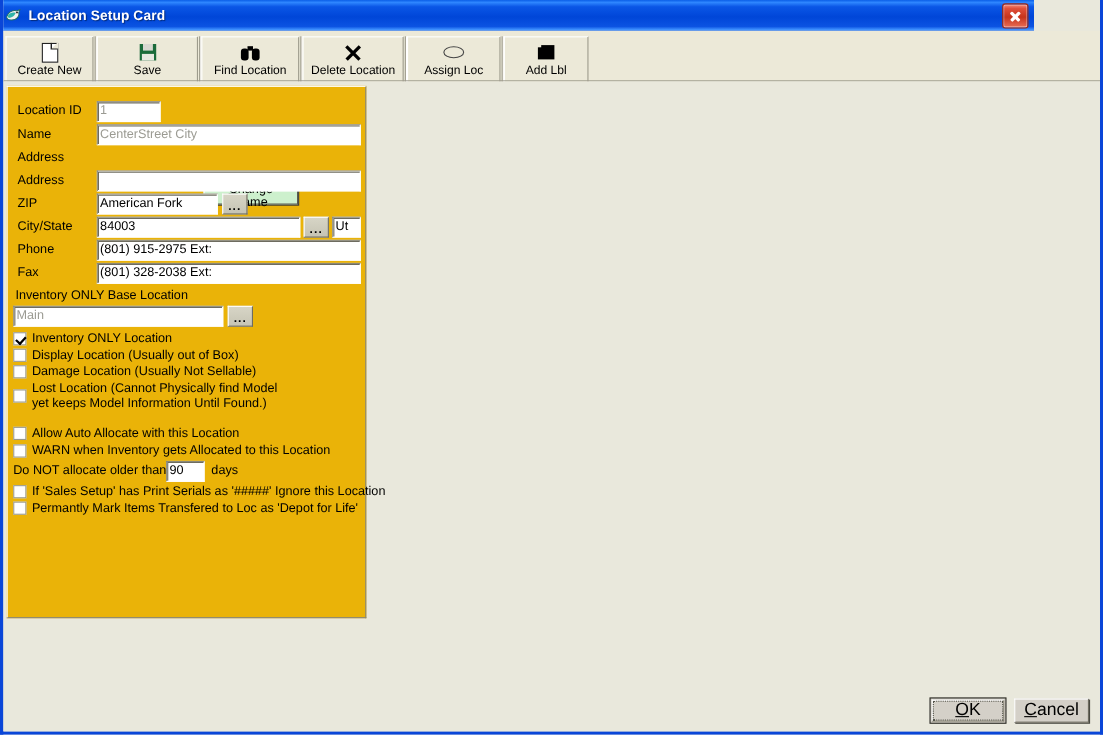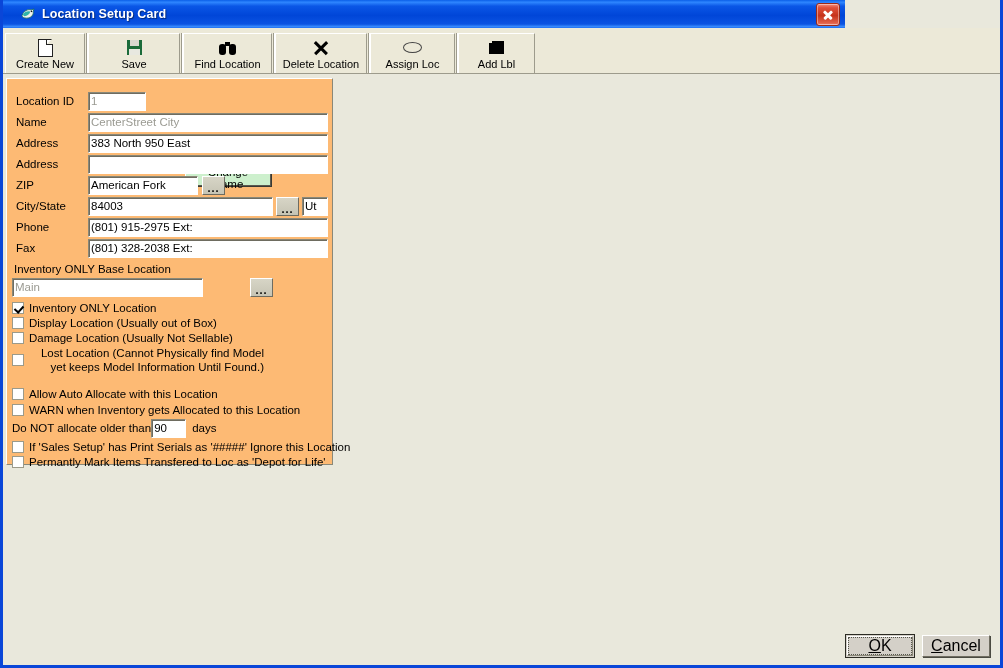--- a/index.html
+++ b/index.html
@@ -24,29 +24,29 @@
     border-right: 3px solid #0a46d8;
     border-bottom: 3px solid #0a46d8;
     overflow: hidden;
   }
 
   
   .titlebar {
     position: absolute;
     left: -3px;
     top: 0;
-    width: 845px;
+    width: 940px;
     height: 28px;
     background: linear-gradient(to bottom,
         #0a5fe8 0%, #2e86ff 8%, #0a56e6 22%,
         #0046d8 55%, #0b53e2 86%, #3d90ff 96%, #1464f0 100%);
     display: flex;
     align-items: center;
     box-sizing: border-box;
-    padding-left: 20px;
+    padding-left: 4px;
   }
   .title-icon {
     width: 18px;
     height: 18px;
     margin-right: 4px;
     flex: 0 0 auto;
     position: relative;
   }
   .title-text {
     color: #ffffff;
@@ -149,22 +149,22 @@
     height: 591px;
     background: #e9e8dc;
   }
 
   
   .panel {
     position: absolute;
     left: 3px;
     top: 4px;
     width: 327px;
-    height: 387px;
-    background: #fdba74;
+    height: 484px;
+    background: #eab308;
     border: 1px solid #ffffff;
     border-right-color: #8a8878;
     border-bottom-color: #8a8878;
     box-sizing: border-box;
   }
 
   .row {
     position: absolute;
     display: flex;
     align-items: center;
@@ -489,21 +489,20 @@
         <u>C</u><span>hange Name</span>
       </div>
 
       <div class="row" style="left:9px; top:34px;">
         <div class="lbl" style="width:72px">Name</div>
         <div class="tin gray" style="width:240px">CenterStreet City</div>
       </div>
 
       <div class="row" style="left:9px; top:55px;">
         <div class="lbl" style="width:72px">Address</div>
-        <div class="tin" style="width:240px">383 North 950 East</div>
       </div>
 
       <div class="row" style="left:9px; top:76px;">
         <div class="lbl" style="width:72px">Address</div>
         <div class="tin" style="width:240px"></div>
       </div>
 
       <div class="row" style="left:9px; top:97px;">
         <div class="lbl" style="width:72px">ZIP</div>
         <div class="tin" style="width:110px">American Fork</div>
@@ -525,40 +524,40 @@
         <div class="lbl" style="width:72px">Phone</div>
         <div class="tin" style="width:240px">(801) 915-2975 Ext:</div>
       </div>
 
       <div class="row" style="left:9px; top:160px;">
         <div class="lbl" style="width:72px">Fax</div>
         <div class="tin" style="width:240px">(801) 328-2038 Ext:</div>
       </div>
 
       <div class="lbl" style="position:absolute; left:7px; top:184px;">Inventory ONLY Base Location</div>
-      <div class="row" style="left:5px; top:199px;gap:43px;">
+      <div class="row" style="left:5px; top:199px;">
         <div class="tin gray" style="width:191px">Main</div>
         <div class="ell" style="margin-left:4px">
           <div class="ell-dots">...</div>
         </div>
       </div>
 
       <div class="cbrow" style="left:5px; top:222px;">
         <div class="cbox checked"></div>
         <div class="cblabel">Inventory ONLY Location</div>
       </div>
       <div class="cbrow" style="left:5px; top:237px;">
         <div class="cbox"></div>
         <div class="cblabel">Display Location (Usually out of Box)</div>
       </div>
       <div class="cbrow" style="left:5px; top:252px;">
         <div class="cbox"></div>
         <div class="cblabel">Damage Location (Usually Not Sellable)</div>
       </div>
-      <div class="cbrow" style="left:5px; top:267px; align-items:center;text-align:right;">
+      <div class="cbrow" style="left:5px; top:267px; align-items:center;">
         <div class="cbox" style="margin-top:0"></div>
         <div class="cblabel two">Lost Location (Cannot Physically find Model yet keeps Model Information Until Found.)</div>
       </div>
 
       <div class="cbrow" style="left:5px; top:308px;">
         <div class="cbox"></div>
         <div class="cblabel">Allow Auto Allocate with this Location</div>
       </div>
       <div class="cbrow" style="left:5px; top:324px;">
         <div class="cbox"></div>

